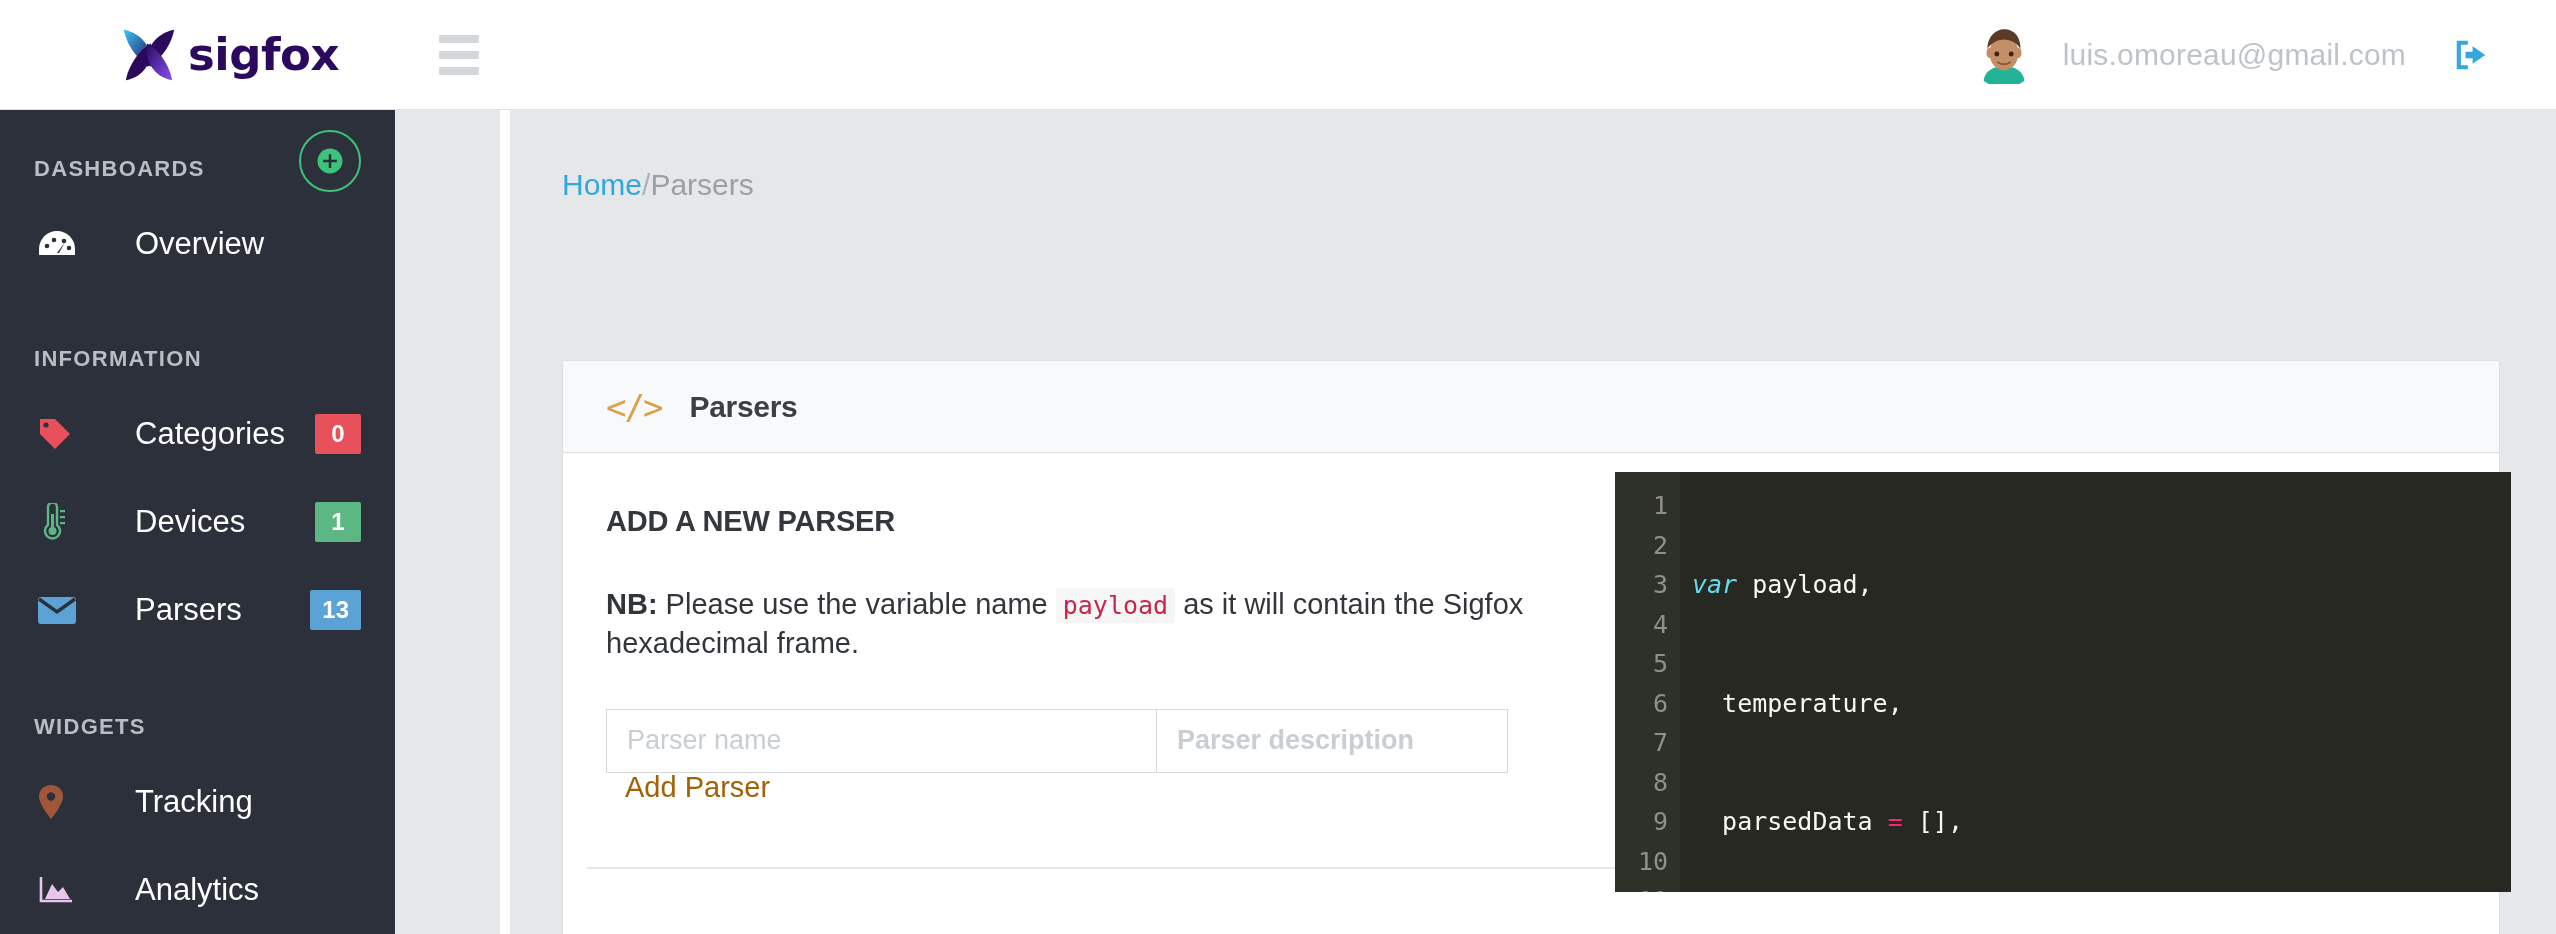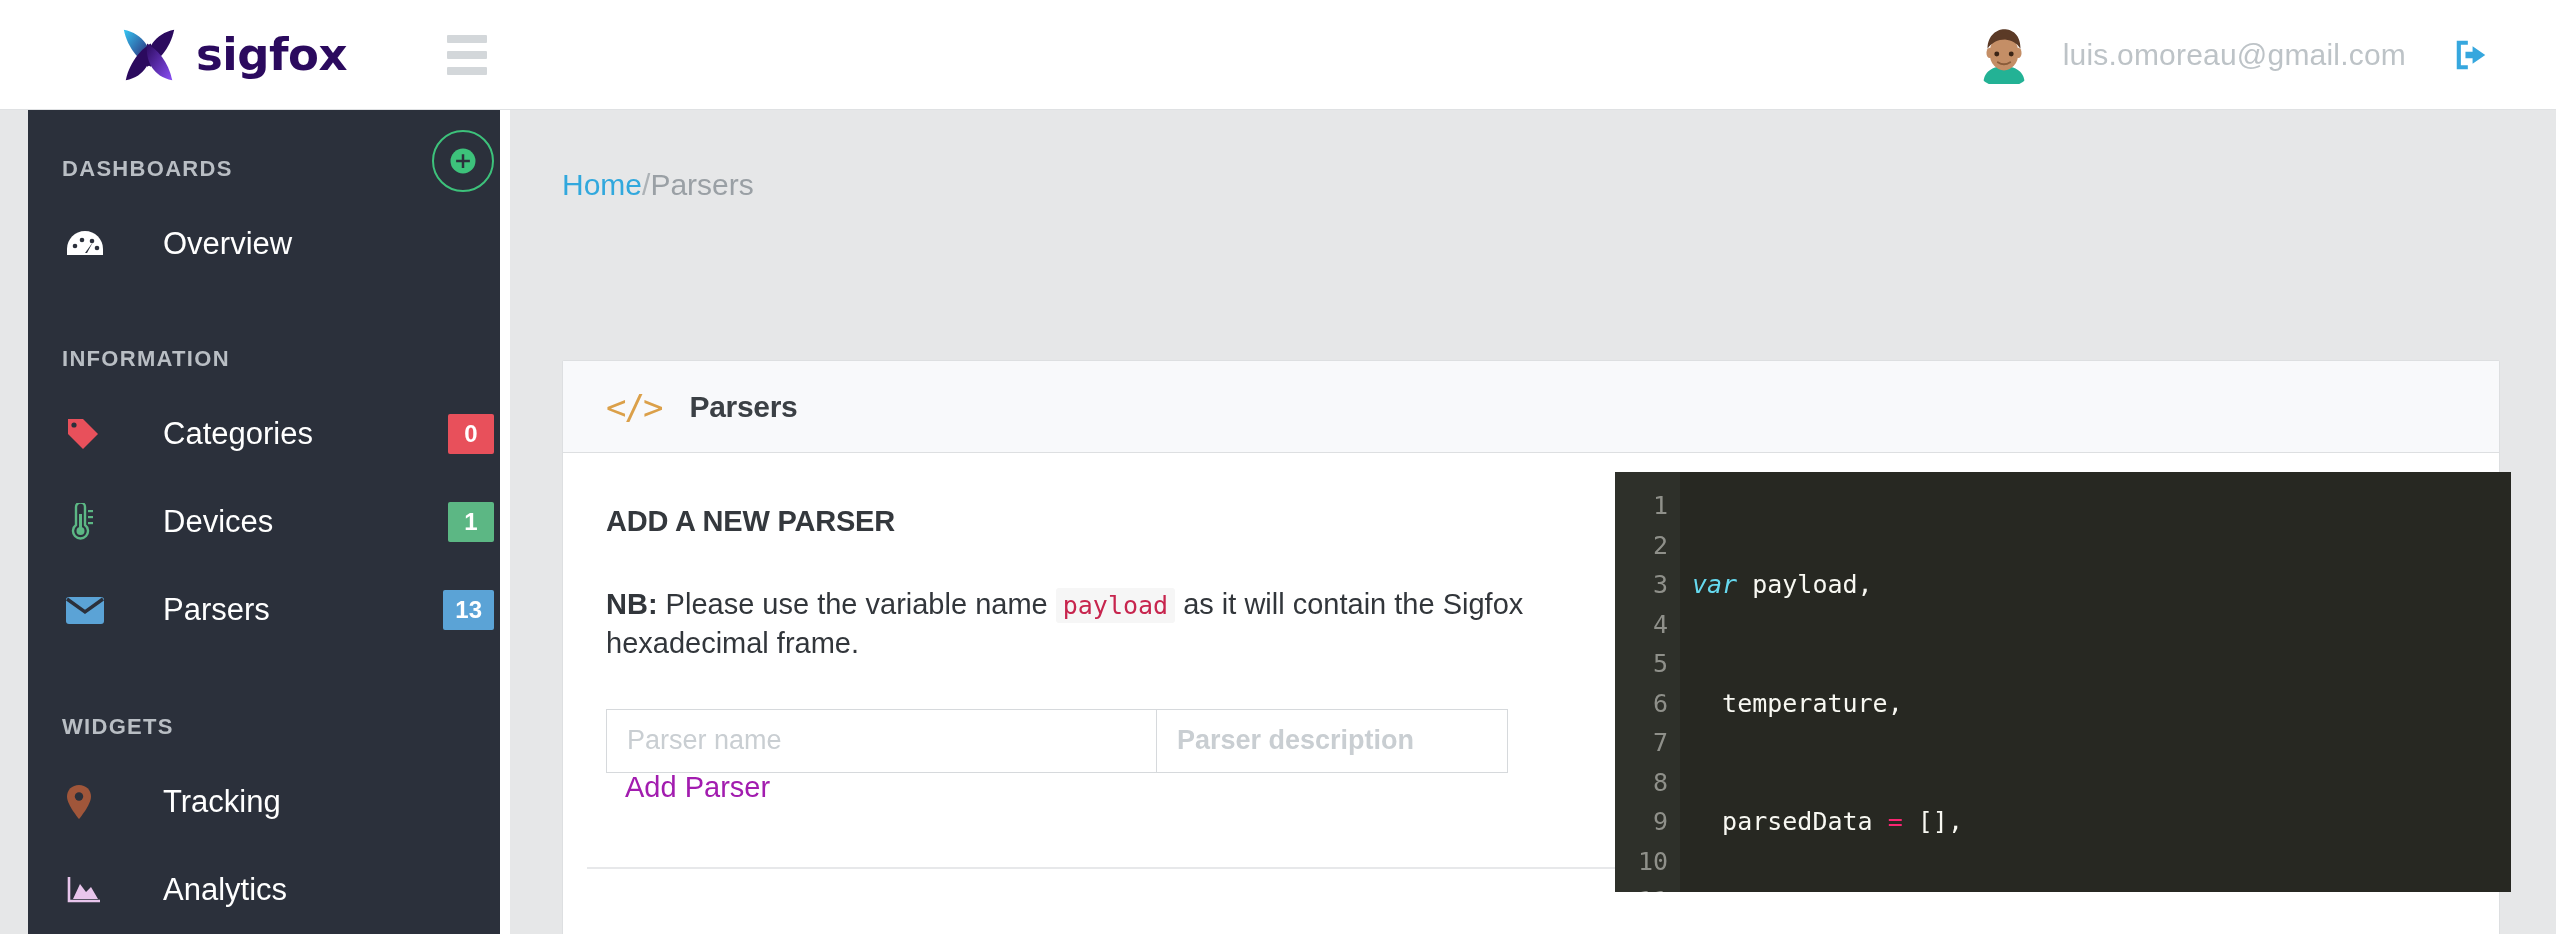--- a/index.html
+++ b/index.html
@@ -21,21 +21,21 @@
     background: #ffffff;
     border-bottom: 1px solid #dfe1e3;
     display: flex;
     align-items: center;
   }
 
   .brand {
     display: flex;
     align-items: center;
     margin-left: 118px;
-    gap: 16px;
+    gap: 8px;
   }
   .brand-mark { width: 62px; height: 62px; display: block; }
   .brand-name {
     font-size: 45px;
     font-weight: 700;
     color: #2b0a5e;
     letter-spacing: -0.5px;
     font-family: "DejaVu Sans", sans-serif;
   }
 
@@ -67,25 +67,24 @@
     color: #bdc3c7;
     font-weight: 400;
     letter-spacing: 0.2px;
   }
   .logout-icon { width: 38px; height: 38px; display:block; cursor: pointer; margin-left: 20px;}
 
   
   .sidebar {
     position: absolute;
     top: 110px; left: 0;
-    width: 500px;
+    width: 395px;
     height: 824px;
     background: #2b303b;
     overflow: hidden;
-    margin-left: 28px;
   }
   .side-section {
     color: #b9bec4;
     font-size: 22px;
     font-weight: 700;
     letter-spacing: 1.3px;
     padding: 0 34px;
     height: 62px;
     display: flex;
     align-items: center;
@@ -255,21 +254,21 @@
   }
   .inputs-row input::placeholder { color: #c9ced2; }
   .input-name { width: 550px; border-right: none !important; }
   .input-desc { width: 352px; font-weight: bold; }
 
   .add-parser-btn {
     position: absolute;
     left: 62px;
     top: 318px;
     font-size: 29px;
-    color: #a21caf;
+    color: #a16207;
     background: transparent;
     border: none;
     cursor: pointer;
     font-family: "Liberation Sans", sans-serif;
     padding: 0;
   }
 
   .divider {
     position: absolute;
     left: 24px;

